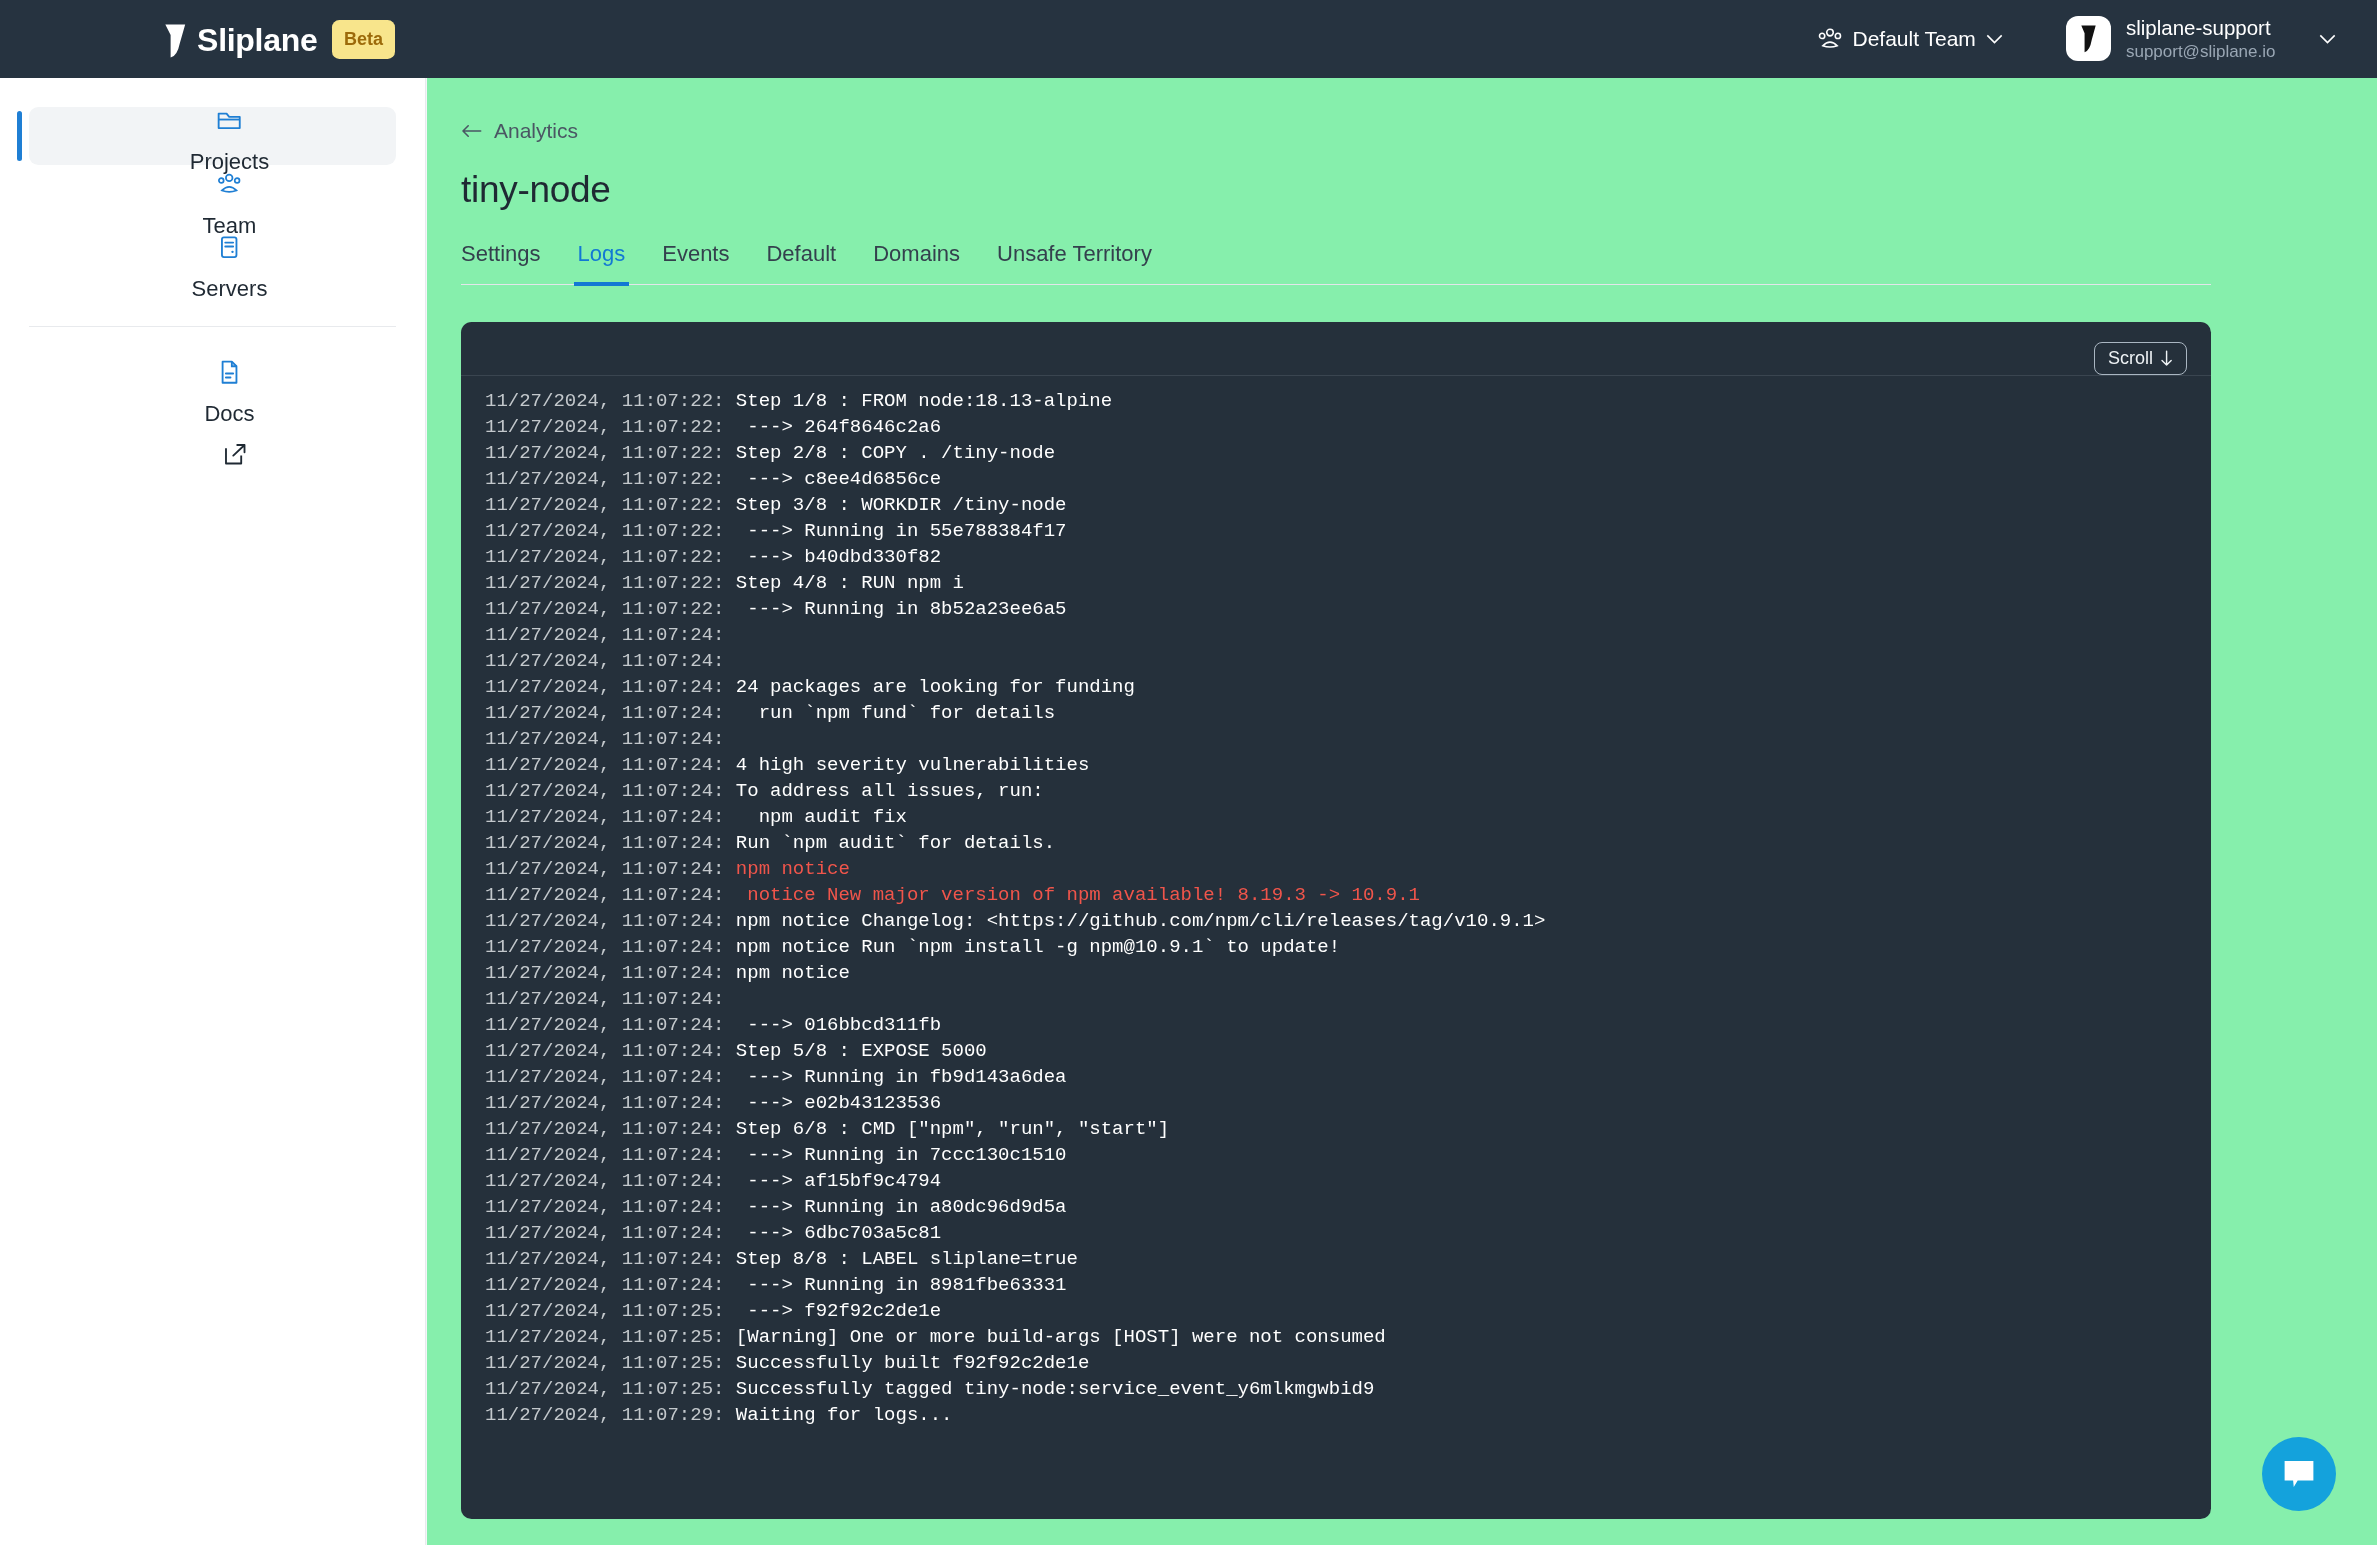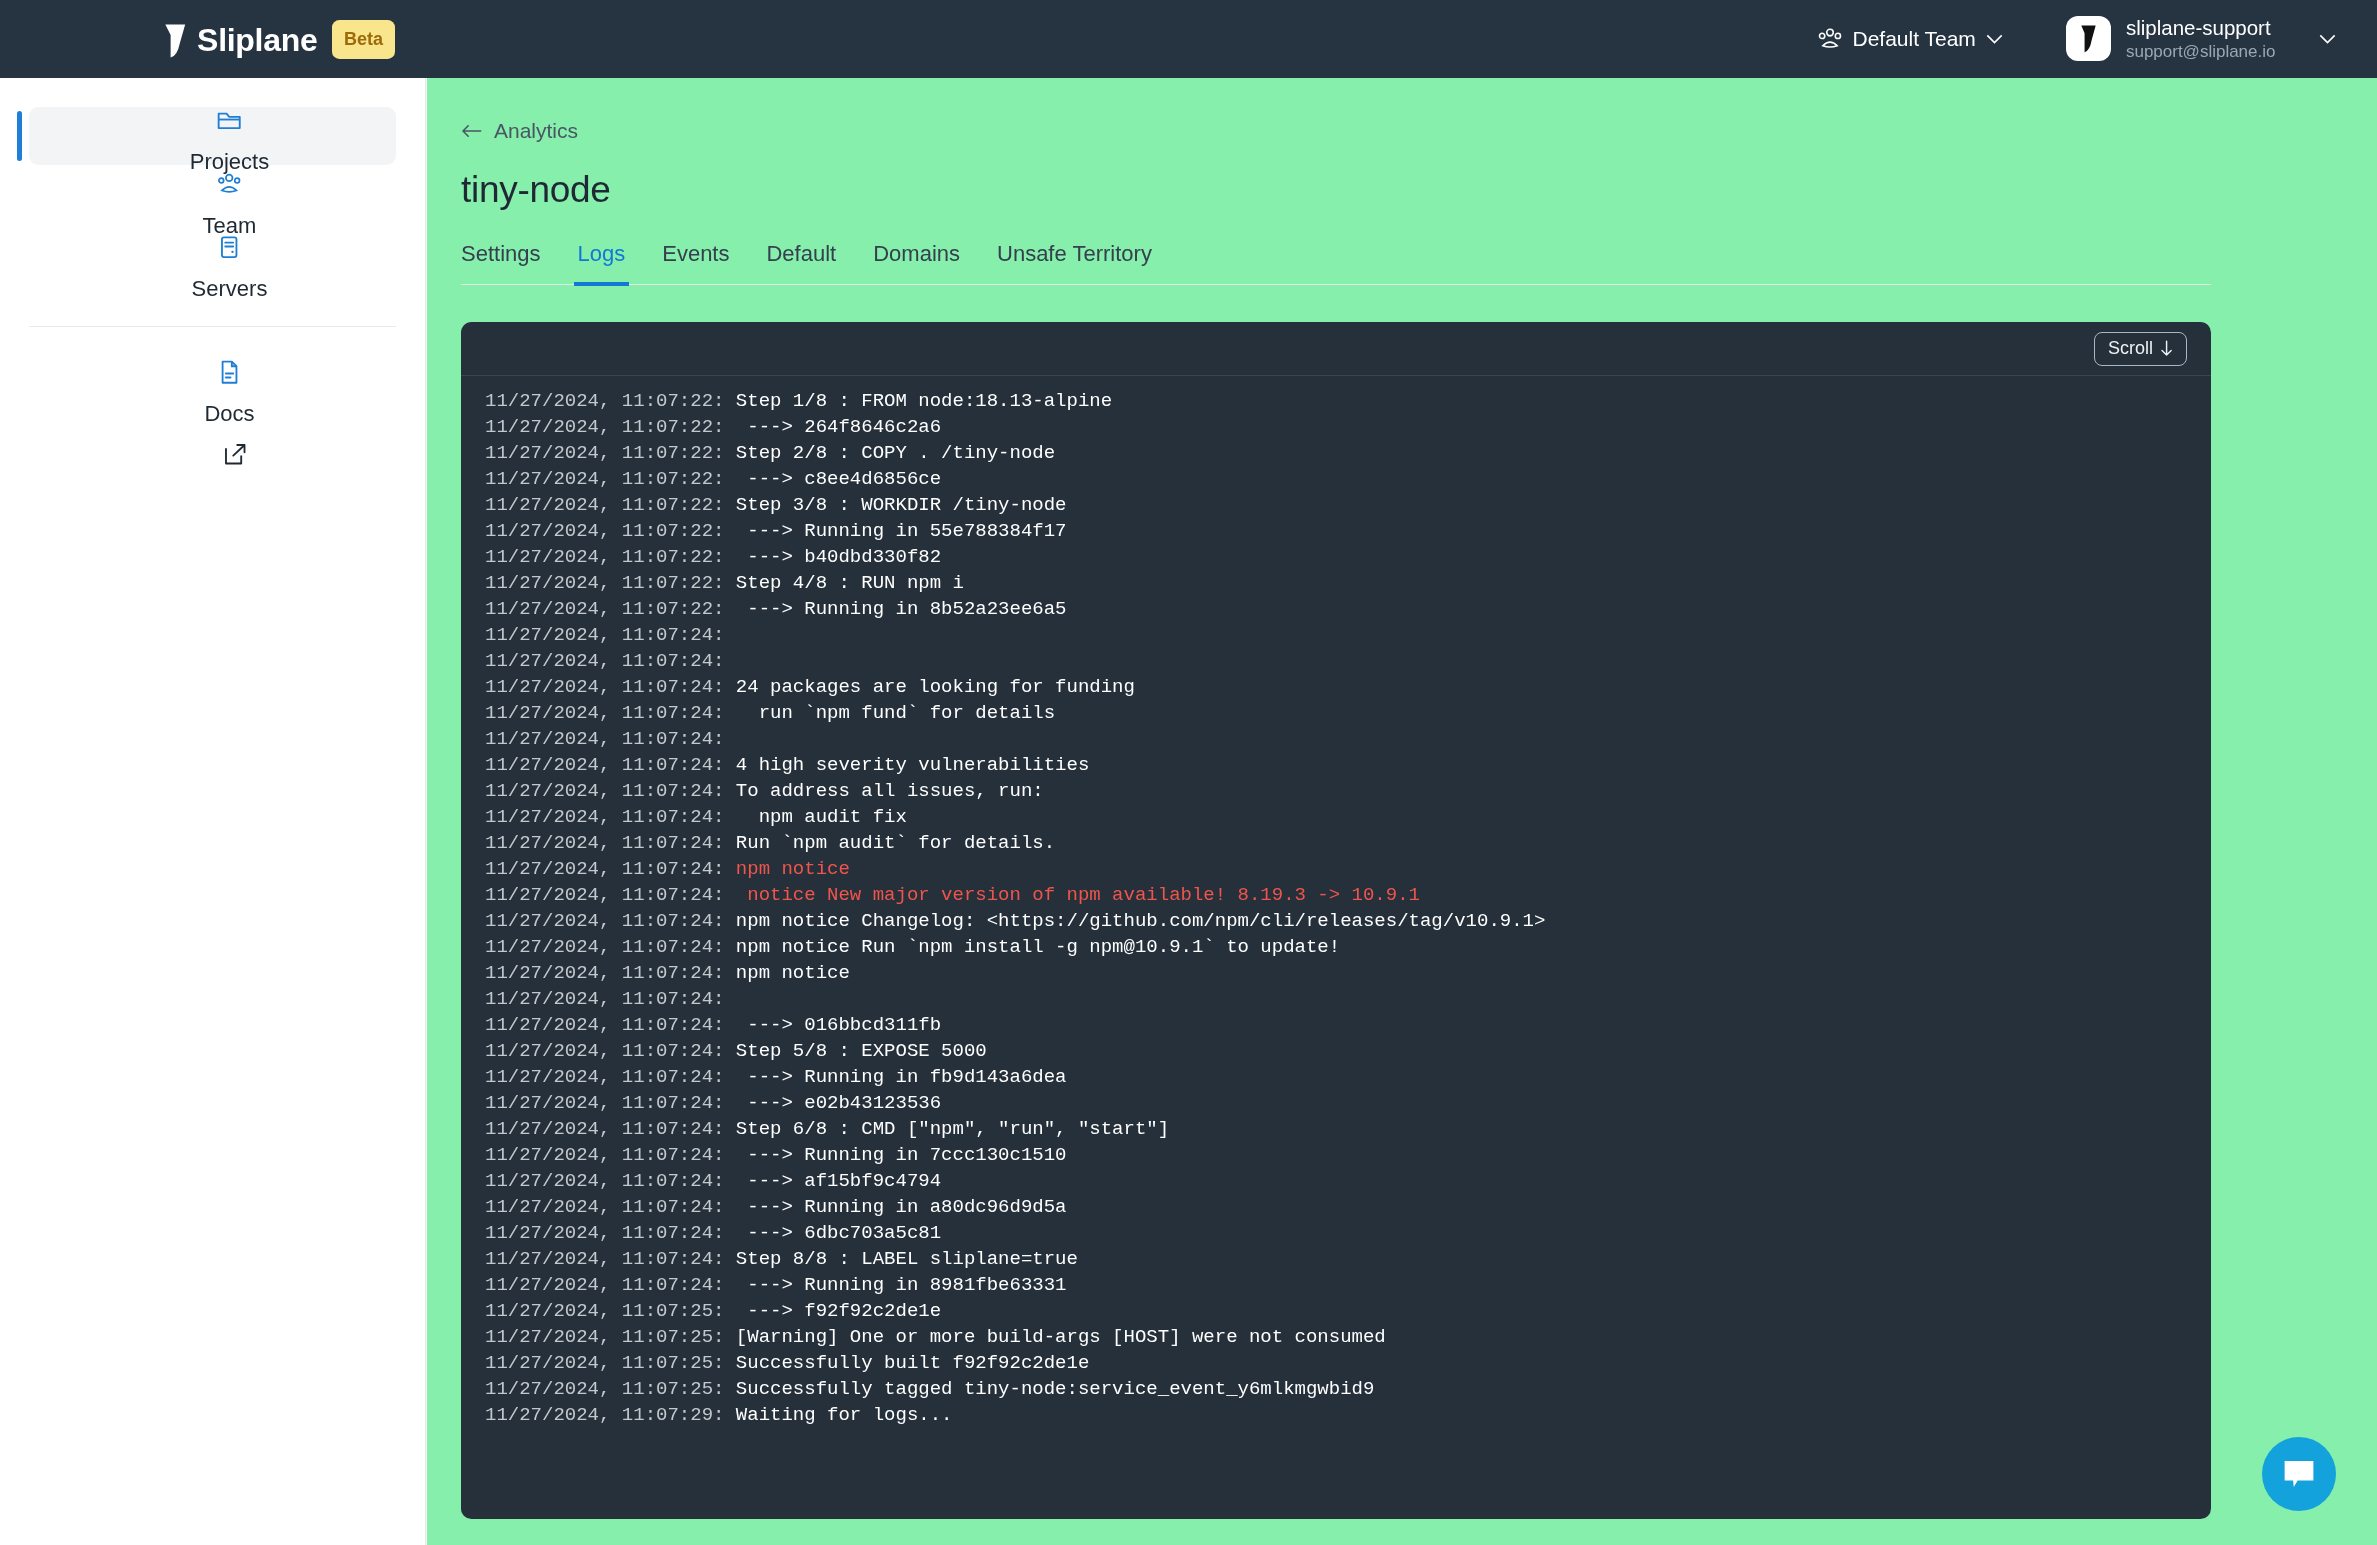--- a/index.html
+++ b/index.html
@@ -117,21 +117,21 @@
     margin-top: 37px;
     background: #25303b;
     border-radius: 10.6px;
     height: 1197px;
     display: flex; flex-direction: column;
     overflow: hidden;
   }
   .log-header {
     height: 54px; flex: none;
     border-bottom: 1.3px solid #3a4550;
-    display: flex; align-items: center; justify-content: flex-end;
+    display: flex; align-items: flex-end; justify-content: flex-end;
     padding-right: 24px;
   }
   .scroll-btn {
     display: flex; align-items: center; gap: 6.6px;
     border: 1.3px solid #aab6c2; border-radius: 8px;
     color: #eef2f5; font-size: 18px;
     padding: 5.3px 13.2px;
     background: transparent;
     font-family: "Liberation Sans", sans-serif;
   }

